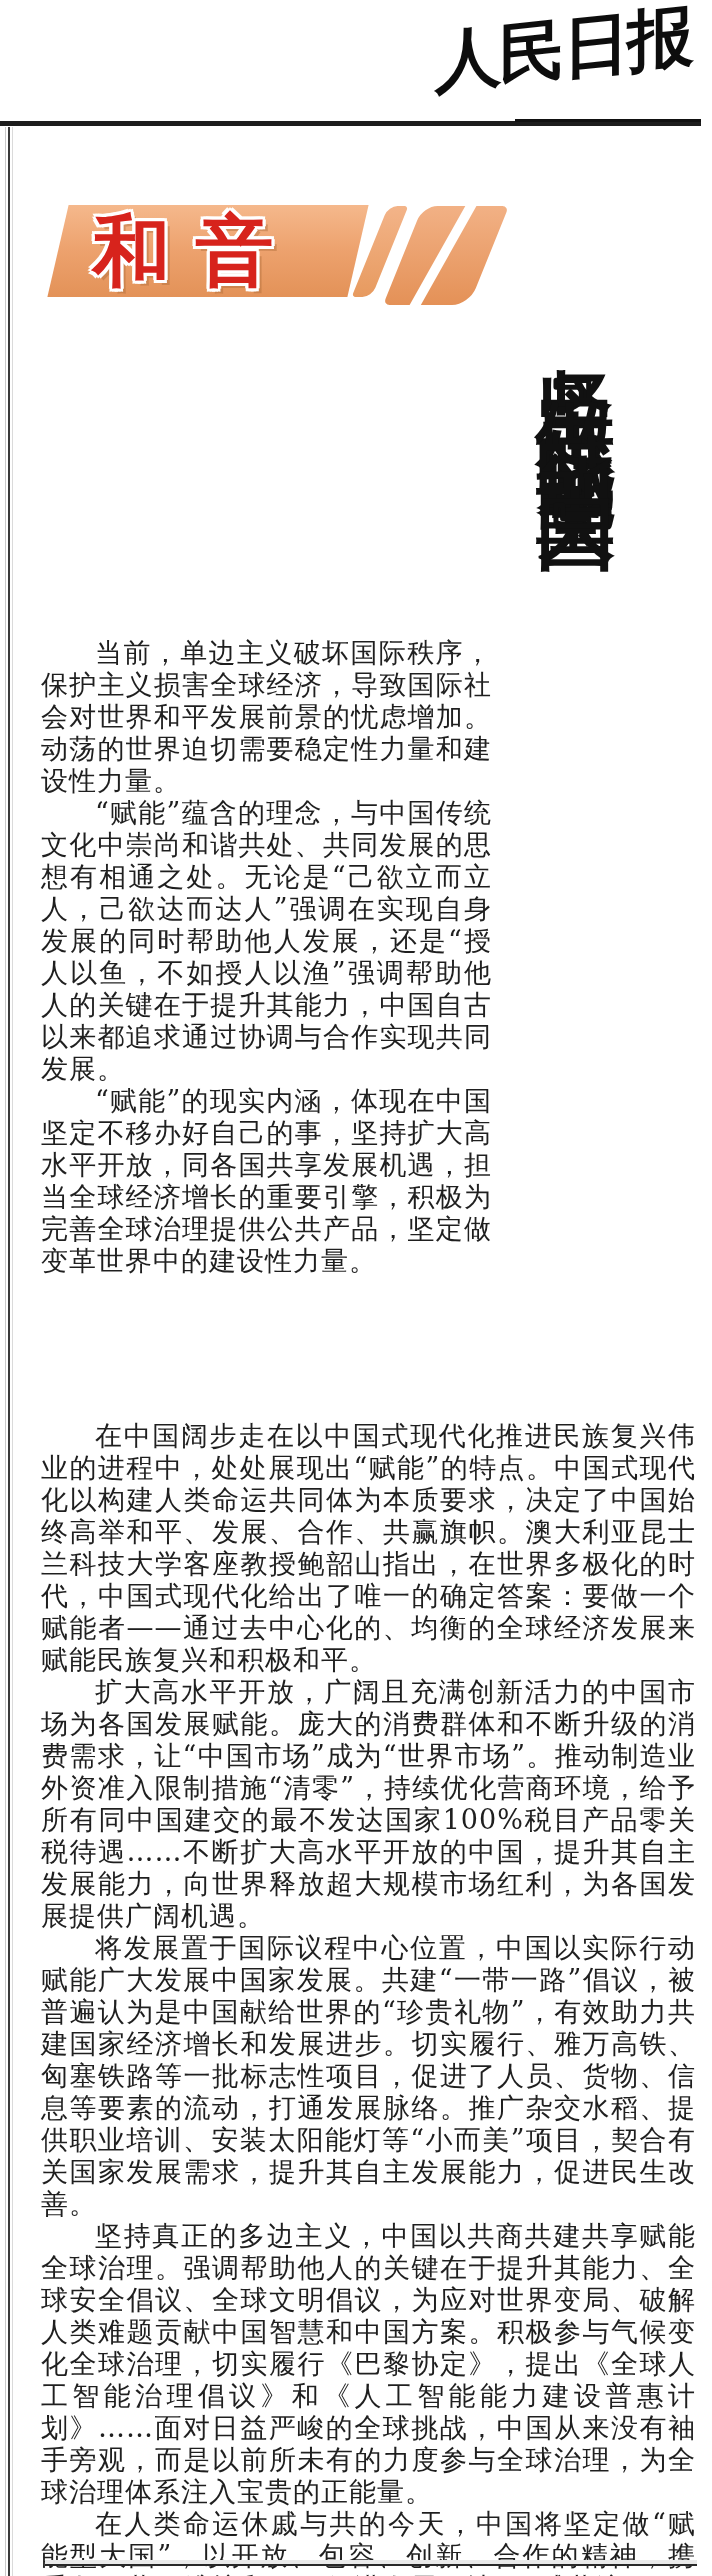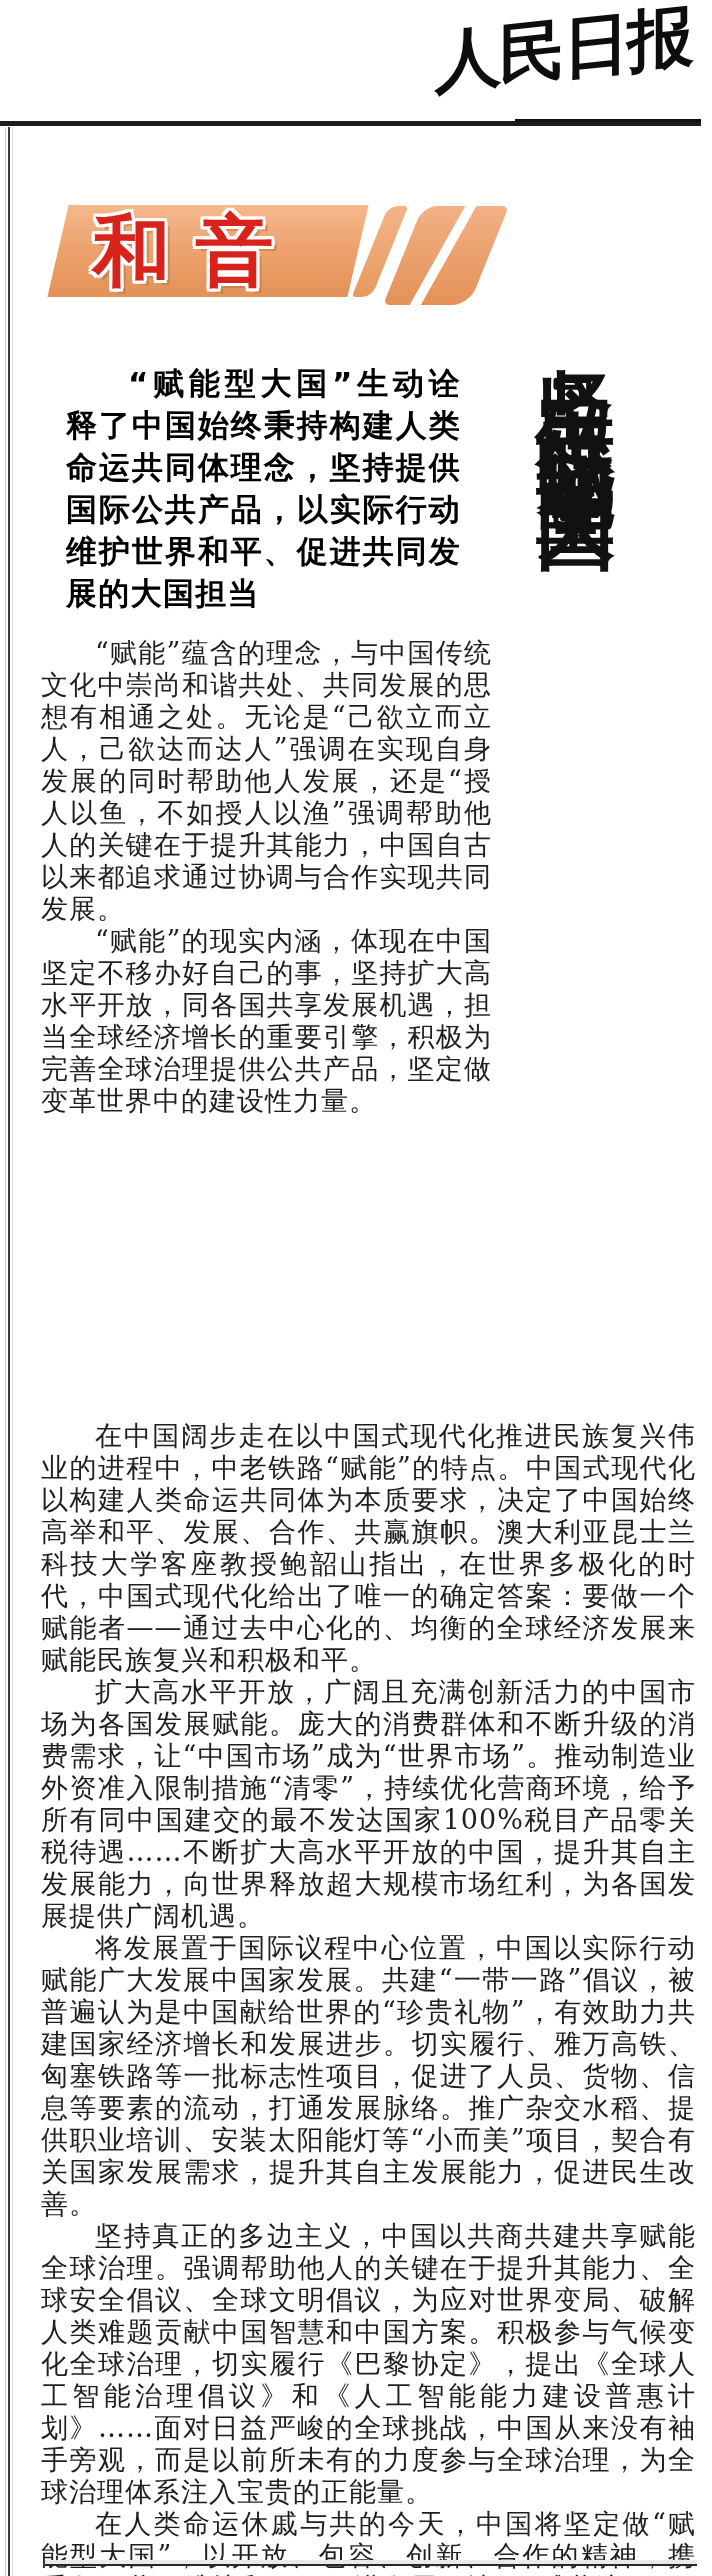--- a/index.html
+++ b/index.html
@@ -181,29 +181,29 @@
   <div class="edge-c"></div>
 
   <div class="badge">
     <span class="badge-label">和音</span>
   </div>
   <div class="badge-tail-1"></div>
   <div class="badge-tail-2"></div>
 
   <div class="vertical-headline">坚定做『赋能型大国』</div>
 
-  <div class="intro">“赋能型大国”生动诠释了中国始终秉持构建人类命运共同体理念，坚持提供国际公共产品，以实际行动维护世界和平、促进共同发展的大国担当</div>
 
   <div class="col-left body-text">
+    <p>当前，单边主义破坏国际秩序，保护主义损害全球经济，导致国际社会对世界和平发展前景的忧虑增加。动荡的世界迫切需要稳定性力量和建设性力量。</p>
     <p>“赋能”蕴含的理念，与中国传统文化中崇尚和谐共处、共同发展的思想有相通之处。无论是“己欲立而立人，己欲达而达人”强调在实现自身发展的同时帮助他人发展，还是“授人以鱼，不如授人以渔”强调帮助他人的关键在于提升其能力，中国自古以来都追求通过协调与合作实现共同发展。</p>
     <p>“赋能”的现实内涵，体现在中国坚定不移办好自己的事，坚持扩大高水平开放，同各国共享发展机遇，担当全球经济增长的重要引擎，积极为完善全球治理提供公共产品，坚定做变革世界中的建设性力量。</p>
   </div>
 
   <div class="col-full body-text">
-    <p>在中国阔步走在以中国式现代化推进民族复兴伟业的进程中，中老铁路“赋能”的特点。中国式现代化以构建人类命运共同体为本质要求，决定了中国始终高举和平、发展、合作、共赢旗帜。澳大利亚昆士兰科技大学客座教授鲍韶山指出，在世界多极化的时代，中国式现代化给出了唯一的确定答案：要做一个赋能者——通过去中心化的、均衡的全球经济发展来赋能民族复兴和积极和平。</p>
+    <p>在中国阔步走在以中国式现代化推进民族复兴伟业的进程中，处处展现出“赋能”的特点。中国式现代化以构建人类命运共同体为本质要求，决定了中国始终高举和平、发展、合作、共赢旗帜。澳大利亚昆士兰科技大学客座教授鲍韶山指出，在世界多极化的时代，中国式现代化给出了唯一的确定答案：要做一个赋能者——通过去中心化的、均衡的全球经济发展来赋能民族复兴和积极和平。</p>
     <p>扩大高水平开放，广阔且充满创新活力的中国市场为各国发展赋能。庞大的消费群体和不断升级的消费需求，让“中国市场”成为“世界市场”。推动制造业外资准入限制措施“清零”，持续优化营商环境，给予所有同中国建交的最不发达国家100%税目产品零关税待遇……不断扩大高水平开放的中国，提升其自主发展能力，向世界释放超大规模市场红利，为各国发展提供广阔机遇。</p>
     <p>将发展置于国际议程中心位置，中国以实际行动赋能广大发展中国家发展。共建“一带一路”倡议，被普遍认为是中国献给世界的“珍贵礼物”，有效助力共建国家经济增长和发展进步。切实履行、雅万高铁、匈塞铁路等一批标志性项目，促进了人员、货物、信息等要素的流动，打通发展脉络。推广杂交水稻、提供职业培训、安装太阳能灯等“小而美”项目，契合有关国家发展需求，提升其自主发展能力，促进民生改善。</p>
     <p>坚持真正的多边主义，中国以共商共建共享赋能全球治理。强调帮助他人的关键在于提升其能力、全球安全倡议、全球文明倡议，为应对世界变局、破解人类难题贡献中国智慧和中国方案。积极参与气候变化全球治理，切实履行《巴黎协定》，提出《全球人工智能治理倡议》和《人工智能能力建设普惠计划》……面对日益严峻的全球挑战，中国从来没有袖手旁观，而是以前所未有的力度参与全球治理，为全球治理体系注入宝贵的正能量。</p>
     <p>在人类命运休戚与共的今天，中国将坚定做“赋能型大国”，以开放、包容、创新、合作的精神，携手各国共同维护和平、促进发展，让“同球共济”、团结协作、互利共赢成为时代的最强音。</p>
   </div>
 
   <div class="footer-rule-light"></div>
   <div class="footer-rule"></div>
 
 </div>

